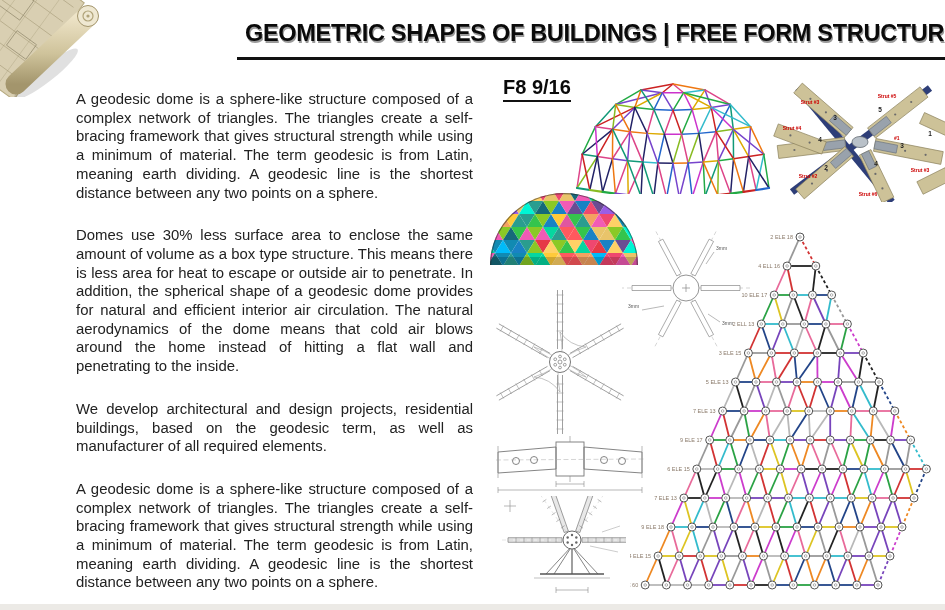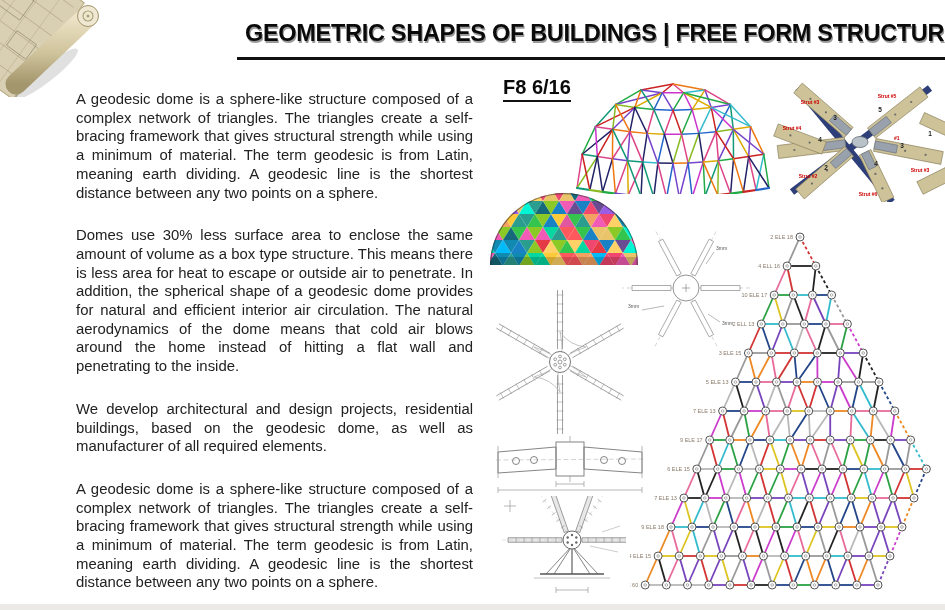--- a/index.html
+++ b/index.html
@@ -51,25 +51,25 @@
       <ellipse cx="46" cy="74" rx="40" ry="8" fill="rgba(0,0,0,0.12)" transform="rotate(-38 46 74)"></ellipse>
       <line x1="16" y1="84" x2="88" y2="16" stroke="url(#rollgrad)" stroke-width="21" stroke-linecap="round"></line>
       <ellipse cx="88" cy="16" rx="10.5" ry="10.5" fill="#efe8d2" stroke="#a3956c" stroke-width="1"></ellipse>
       <circle cx="88" cy="16" r="5" fill="none" stroke="#b0a379" stroke-width="1.2"></circle>
       <circle cx="88" cy="16" r="1.6" fill="#b0a379"></circle>
     </svg>
 
   <div id="textcol">
     <p>A geodesic dome is a sphere-like structure composed of a complex network of triangles. The triangles create a self-bracing framework that gives structural strength while using a minimum of material. The term geodesic is from Latin, meaning earth dividing. A geodesic line is the shortest distance between any two points on a sphere.</p>
     <p>Domes use 30% less surface area to enclose the same amount of volume as a box type structure. This means there is less area for heat to escape or outside air to penetrate. In addition, the spherical shape of a geodesic dome provides for natural and efficient interior air circulation. The natural aerodynamics of the dome means that cold air blows around the home instead of hitting a flat wall and penetrating to the inside.</p>
-    <p>We develop architectural and design projects, residential buildings, based on the geodesic dome, as well as manufacturer of all required elements.</p>
+    <p>We develop architectural and design projects, residential buildings, based on the geodesic term, as well as manufacturer of all required elements.</p>
     <p>A geodesic dome is a sphere-like structure composed of a complex network of triangles. The triangles create a self-bracing framework that gives structural strength while using a minimum of material. The term geodesic is from Latin, meaning earth dividing. A geodesic line is the shortest distance between any two points on a sphere.</p>
   </div>
 
-  <div id="pagelabel">F8 6/16</div>
+  <div id="pagelabel">F8 9/16</div>
 
   <svg id="wiredome" class="fig" style="left:573px;top:76px" width="200" height="118" viewBox="0 0 200 118">
       <line x1="100" y1="8" x2="67.98523915448182" y2="13.953514785051993" stroke="#cc2222" stroke-width="1.5" stroke-linecap="round"></line>
       <line x1="100" y1="8" x2="89.32841305149394" y2="16.726074403882205" stroke="#cc2222" stroke-width="1.5" stroke-linecap="round"></line>
       <line x1="100" y1="8" x2="110.67158694850606" y2="16.726074403882205" stroke="#dd4488" stroke-width="1.5" stroke-linecap="round"></line>
       <line x1="100" y1="8" x2="132.0147608455182" y2="13.953514785051993" stroke="#ee7711" stroke-width="1.5" stroke-linecap="round"></line>
       <line x1="67.98523915448182" y1="13.953514785051993" x2="89.32841305149394" y2="16.726074403882205" stroke="#7744cc" stroke-width="1.5" stroke-linecap="round"></line>
       <line x1="89.32841305149394" y1="16.726074403882205" x2="110.67158694850606" y2="16.726074403882205" stroke="#cc33cc" stroke-width="1.5" stroke-linecap="round"></line>
       <line x1="110.67158694850606" y1="16.726074403882205" x2="132.0147608455182" y2="13.953514785051993" stroke="#33bbcc" stroke-width="1.5" stroke-linecap="round"></line>
       <line x1="67.98523915448182" y1="13.953514785051993" x2="42.66923762921036" y2="28.58204118003357" stroke="#22aa44" stroke-width="1.5" stroke-linecap="round"></line>

